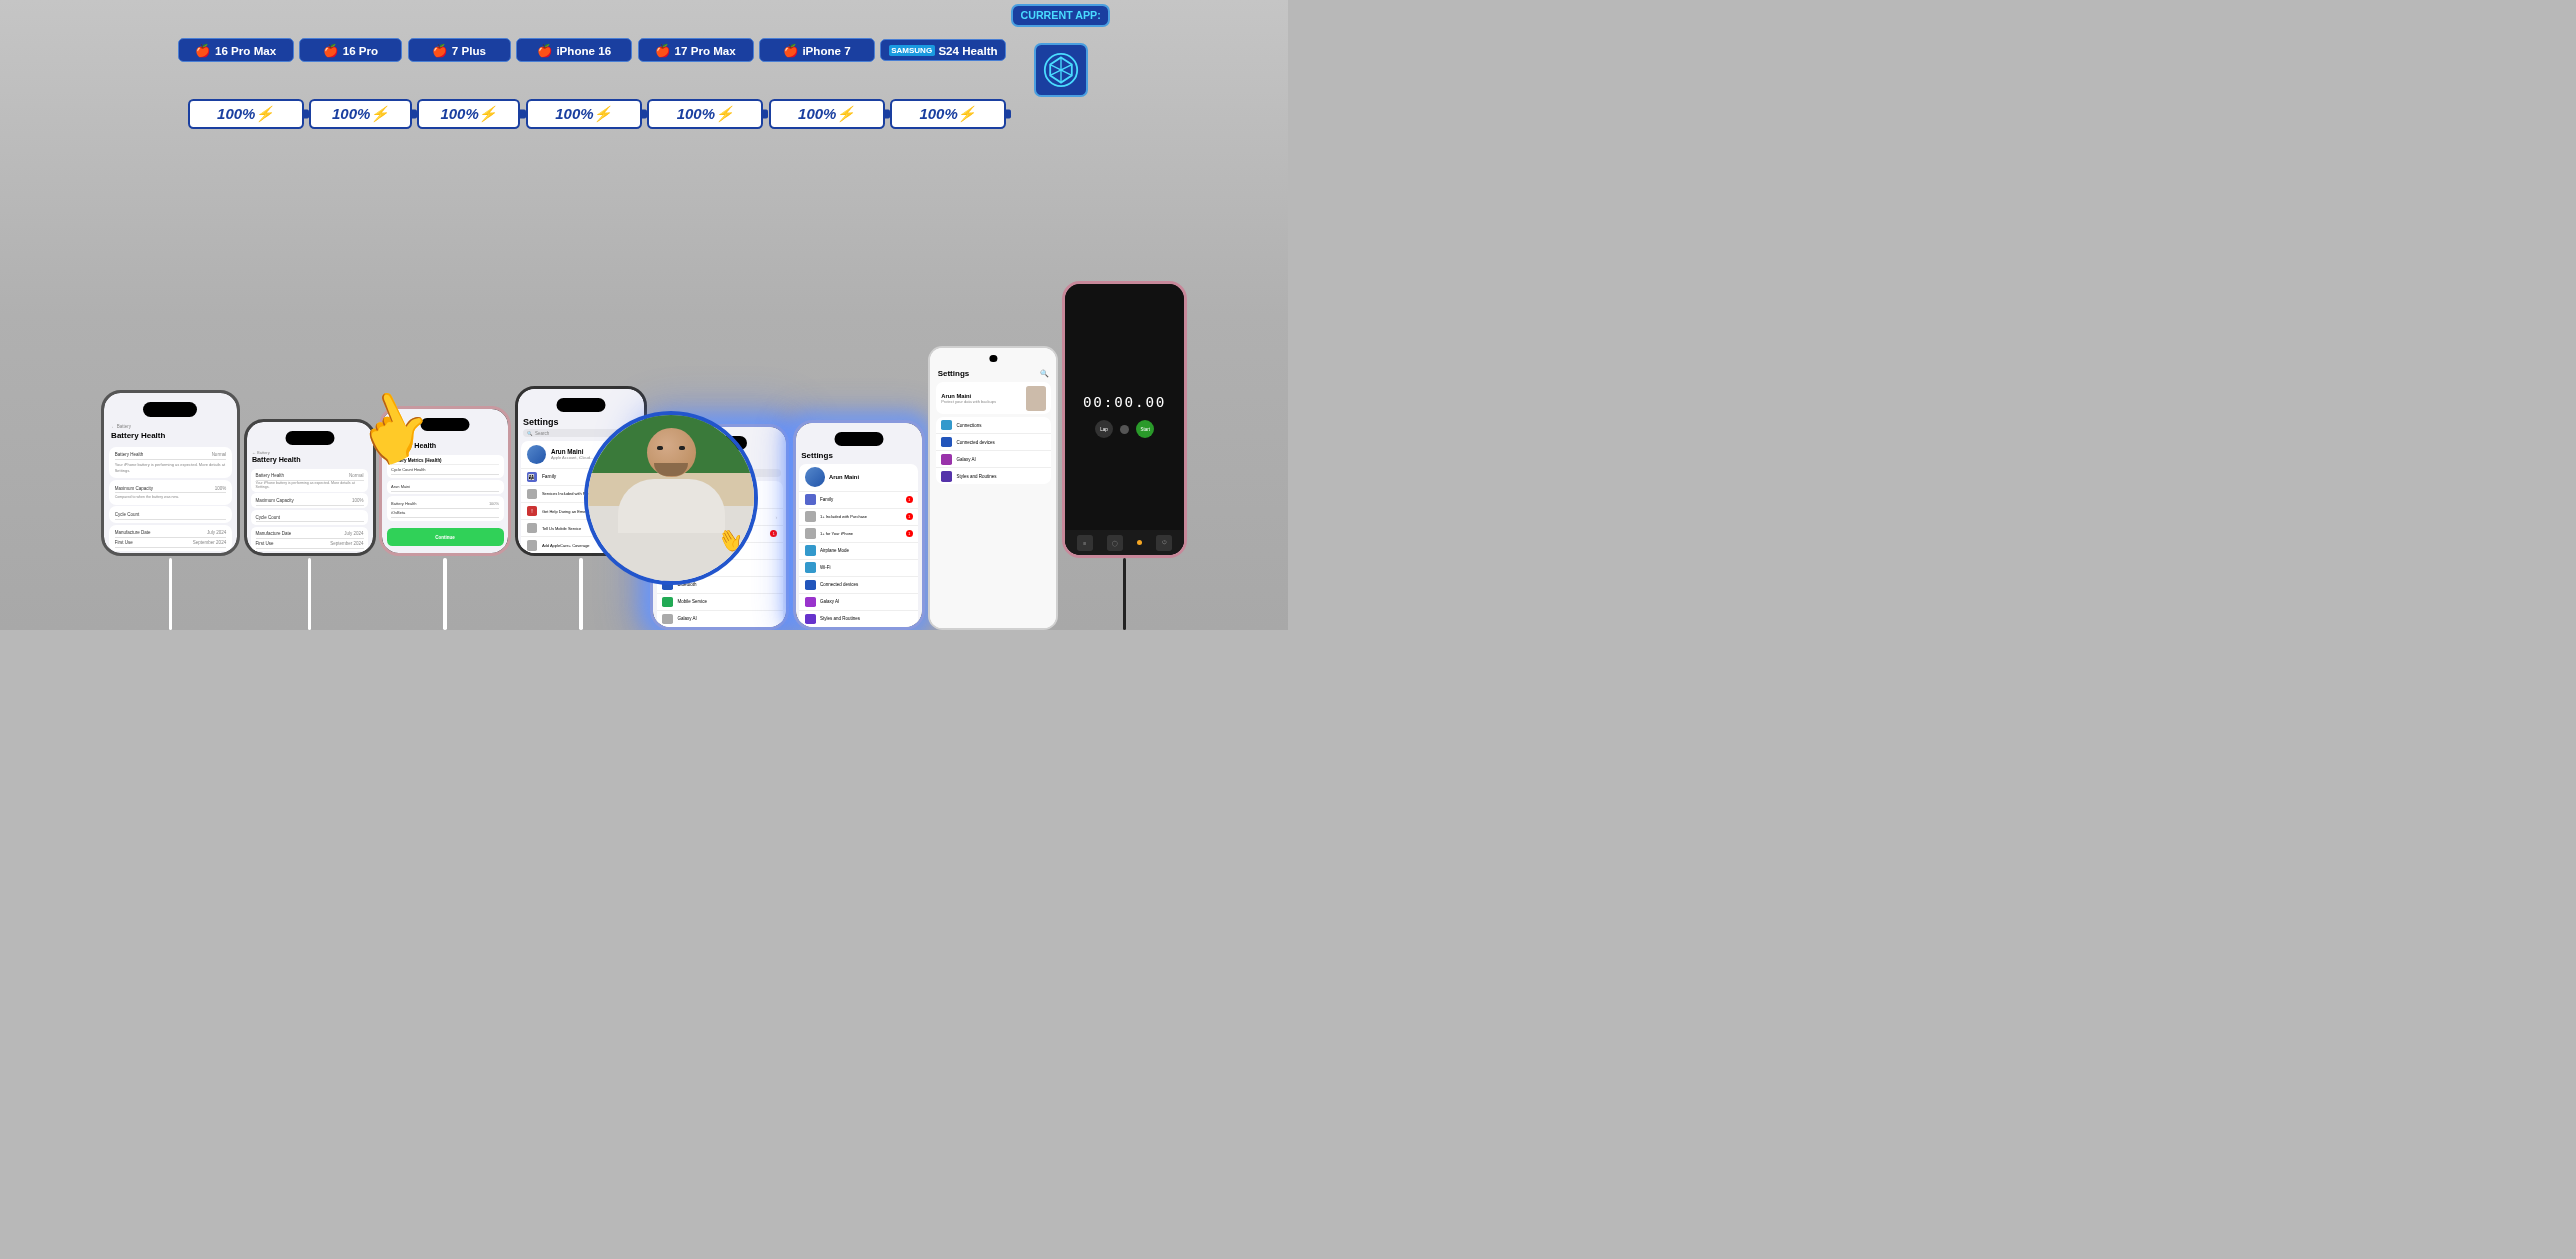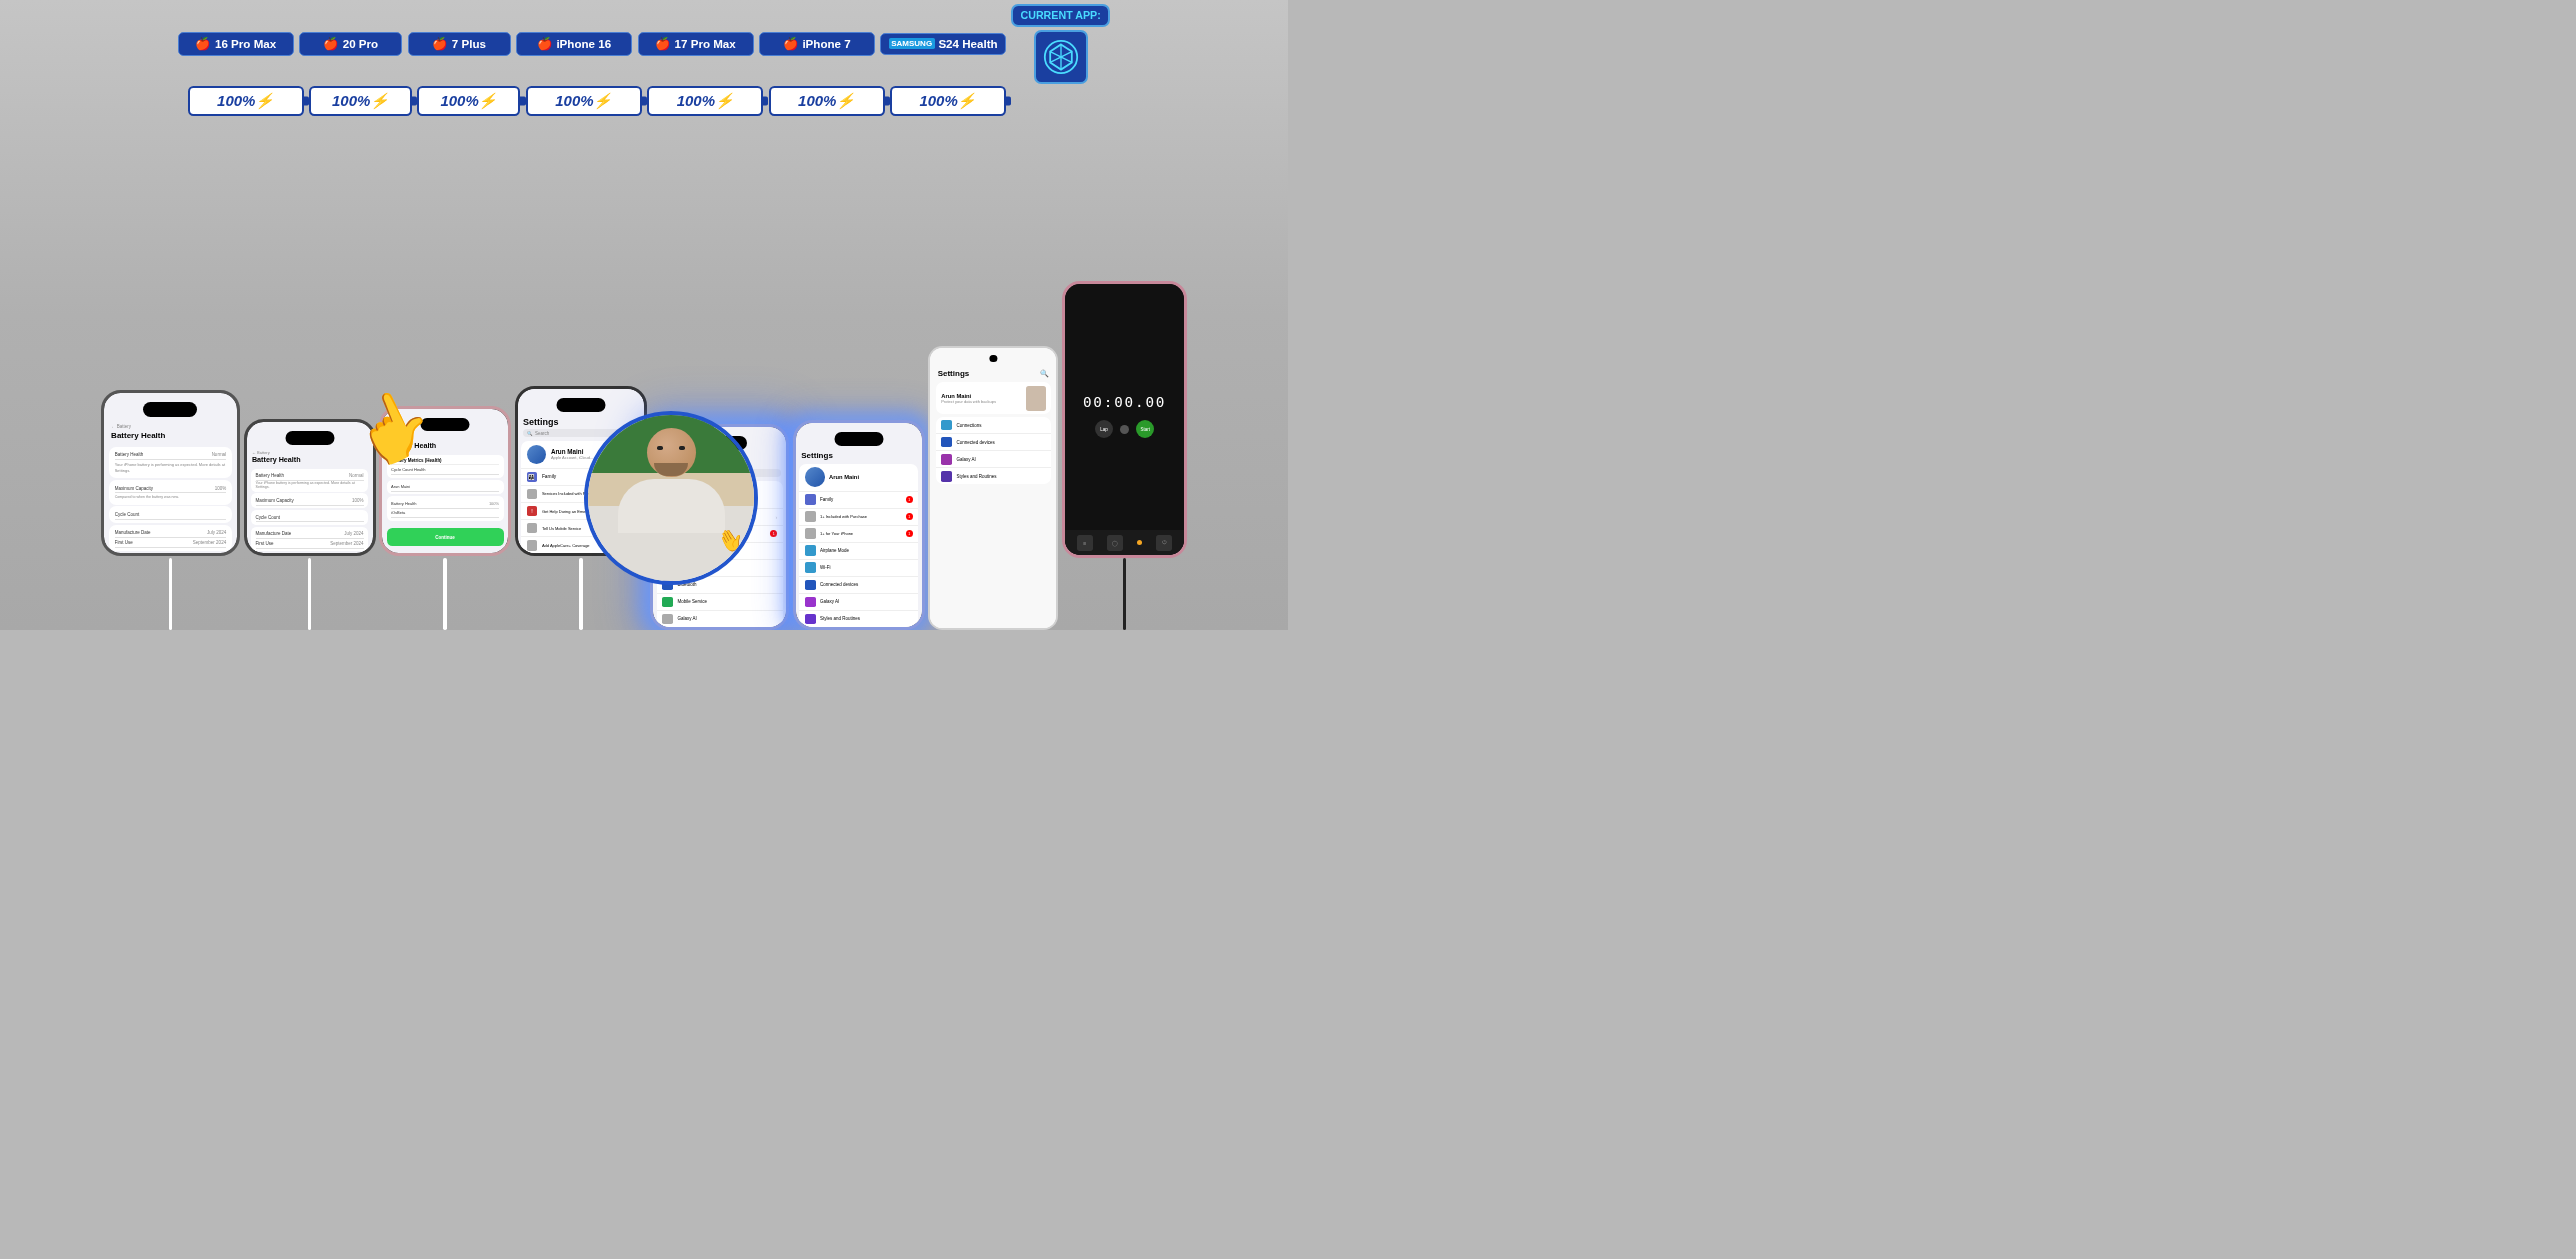--- a/index.html
+++ b/index.html
@@ -204,21 +204,21 @@
 
   <div class="labels-row">
 
     <div class="device-label" style="min-width:116px;">
       <span style="font-size:12.5px;">🍎</span>
       <span>16 Pro Max</span>
     </div>
 
     <div class="device-label" style="min-width:103px;">
       <span style="font-size:12.5px;">🍎</span>
-      <span>20 Pro</span>
+      <span>16 Pro</span>
     </div>
 
     <div class="device-label" style="min-width:103px;">
       <span style="font-size:12.5px;">🍎</span>
       <span>7 Plus</span>
     </div>
 
     <div class="device-label" style="min-width:116px;">
       <span style="font-size:12.5px;">🍎</span>
       <span>iPhone 16</span>
@@ -232,21 +232,21 @@
     <div class="device-label" style="min-width:116px;">
       <span style="font-size:12.5px;">🍎</span>
       <span>iPhone 7</span>
     </div>
 
     <div class="device-label samsung-label" style="min-width:116px;">
       <span style="font-size:8px; background:#1a9ae0; padding:0.9px 2.7px; border-radius:1.8px; font-weight:900;">SAMSUNG</span>
       <span>S24 Health</span>
     </div>
 
-    <div style="display:flex; flex-direction:column; align-items:center; gap:3px;">
+    <div style="display:flex; flex-direction:column; align-items:center; gap:16px;">
       <div class="current-app-box">
         <span>CURRENT APP:</span>
       </div>
       <div class="current-app-icon">
         <svg width="36" height="36" viewBox="0 0 40 40">
           <circle cx="20" cy="20" r="18" fill="none" stroke="#4adcff" stroke-width="2"></circle>
           <polygon points="20,6 32,14 32,26 20,34 8,26 8,14" fill="none" stroke="#4adcff" stroke-width="2"></polygon>
           <line x1="8" y1="14" x2="32" y2="26" stroke="#4adcff" stroke-width="1.5"></line>
           <line x1="32" y1="14" x2="8" y2="26" stroke="#4adcff" stroke-width="1.5"></line>
           <line x1="20" y1="6" x2="20" y2="34" stroke="#4adcff" stroke-width="1.5"></line>

